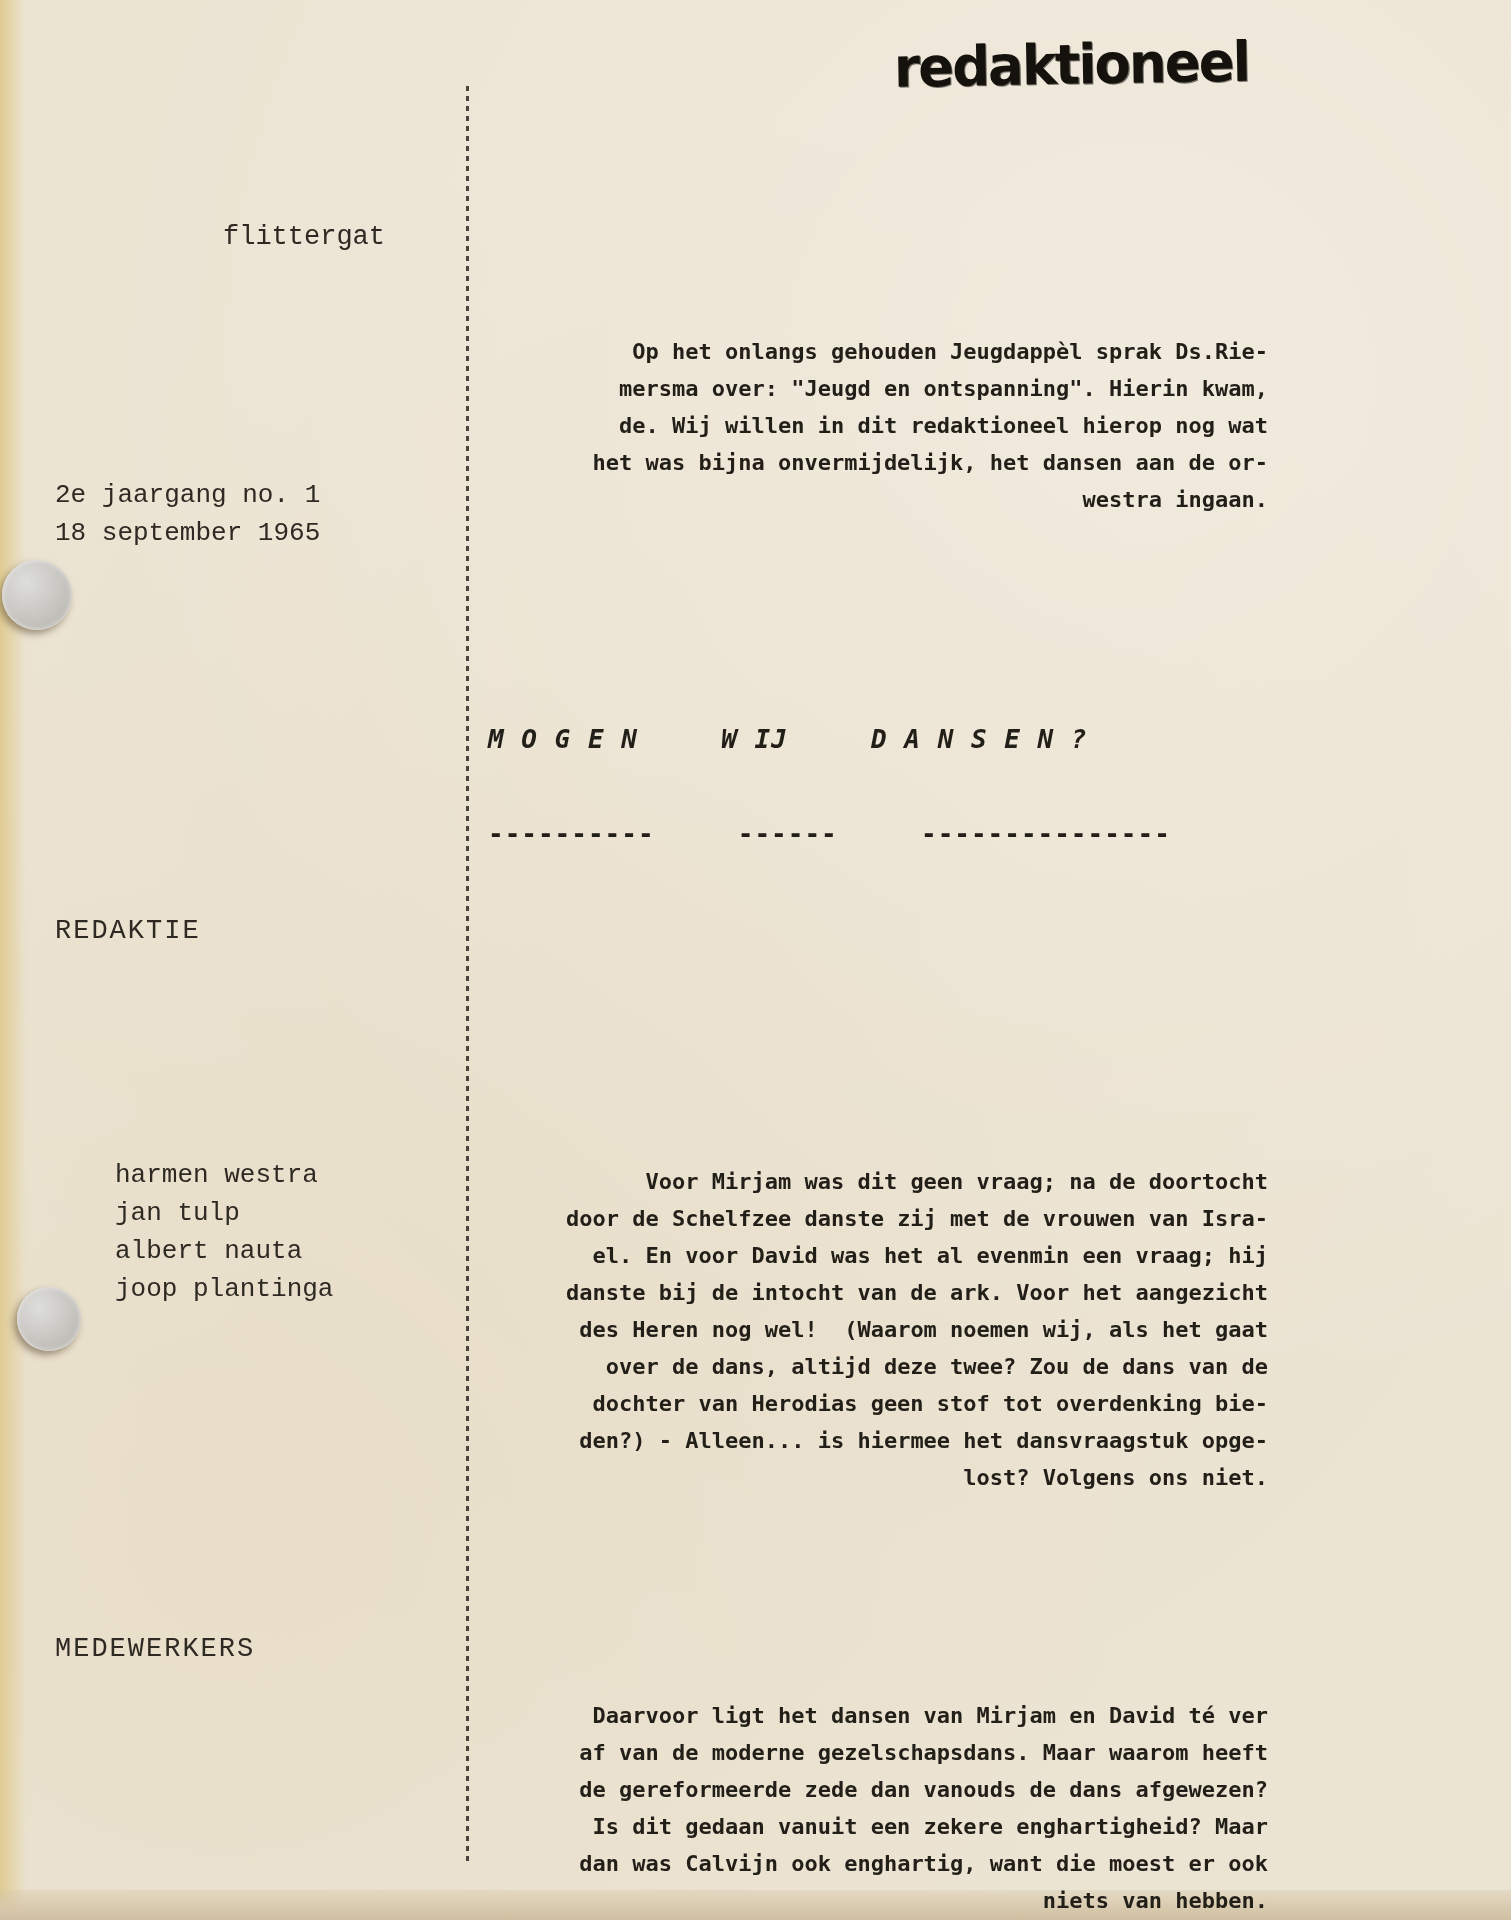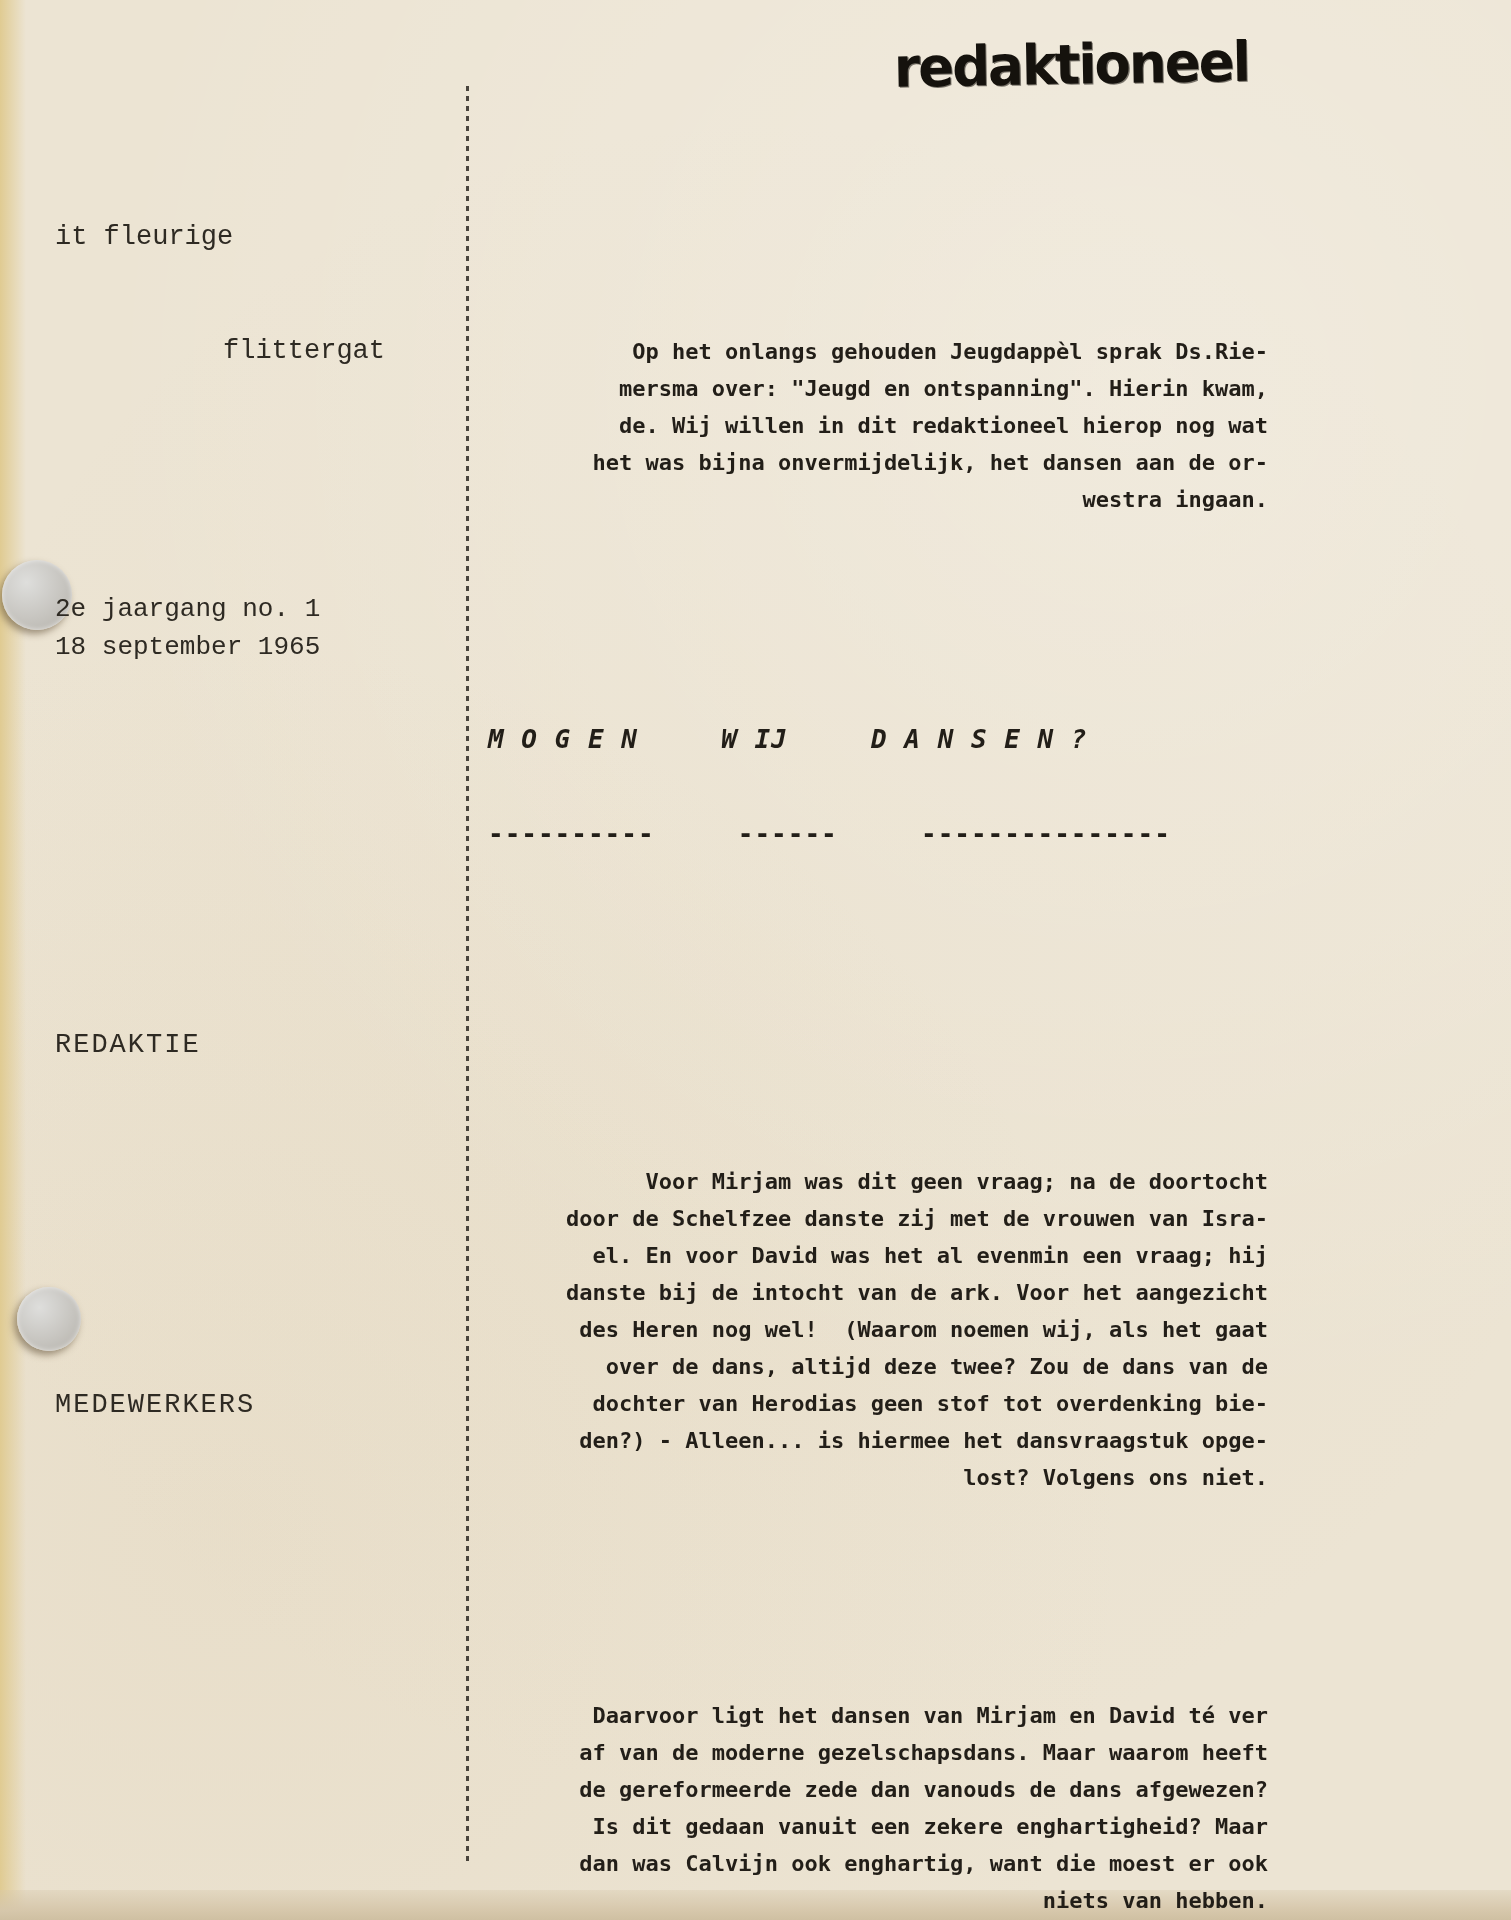--- a/index.html
+++ b/index.html
@@ -72,30 +72,32 @@
 
   <div class="edge-left"></div>
   <div class="edge-bottom"></div>
   <div class="hole h1"></div>
   <div class="hole h2"></div>
   <div class="divider"></div>
 
   <div class="header-title">redaktioneel</div>
 
   <div class="masthead">
-    <div class="m-title-1">it fleurige</div>
     <div class="m-title-2">flittergat</div>
     <div class="m-issue">
       
     <div class="m-line">2e jaargang no. 1</div><div class="m-line">18 september 1965</div></div>
     <div>
       
     
         <div class="m-section">
           <div class="m-section-heading">REDAKTIE</div>
+          <div class="m-items">
+            
+          <div class="m-item">harmen westra</div><div class="m-item">jan tulp</div><div class="m-item">albert nauta</div><div class="m-item">joop plantinga</div></div>
         </div>
       
         <div class="m-section">
           <div class="m-section-heading">MEDEWERKERS</div>
           <div class="m-items">
             
           </div>
         </div>
       
         

